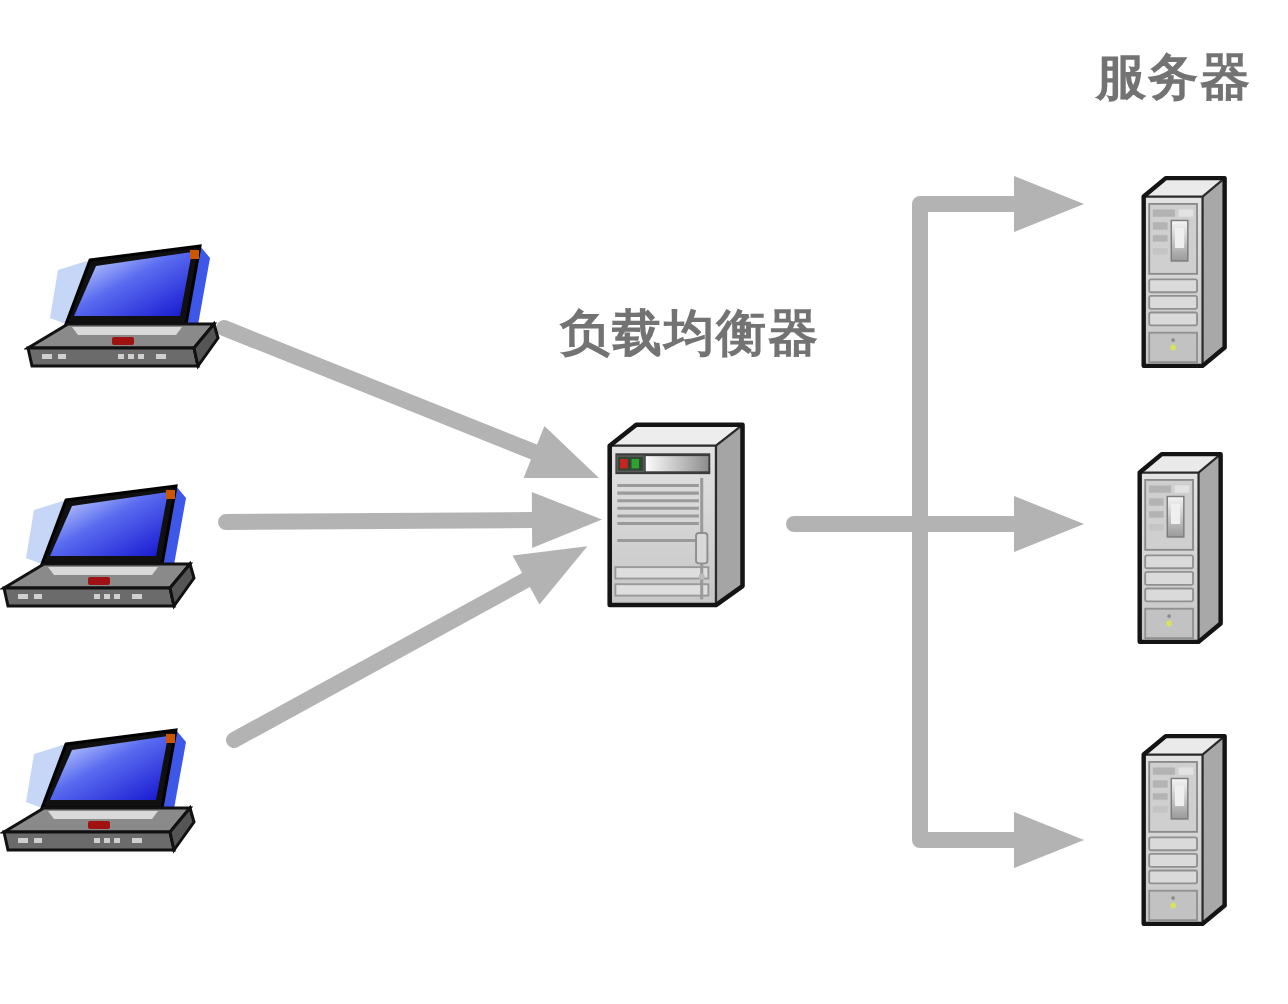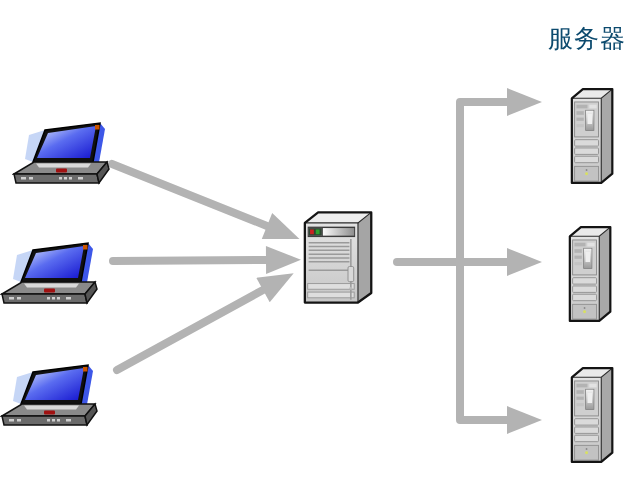--- a/index.html
+++ b/index.html
@@ -7,23 +7,24 @@
     position:relative;
     width:644px;height:502px;
     background:#ffffff;
     overflow:hidden;
     font-family:"Liberation Sans", sans-serif;
   }
   .abs{position:absolute;}
   .node-label{
     position:absolute;
     font-size:25px;
-    color:#0c4a6e;
+    color:#737373;
     letter-spacing:1px;
     white-space:nowrap;
+    font-weight:bold;
   }
   svg{display:block;}
 </style>
 </head>
 <body>
 
 <div class="canvas">
 
   <svg width="0" height="0" style="position:absolute" aria-hidden="true">
     <defs>
@@ -128,20 +129,21 @@
       <path d="M113,261 L266,260" stroke-linecap="round" marker-end="url(#ah)"></path>
       <path d="M117,370 L263,290" stroke-linecap="round" marker-end="url(#ah)"></path>
 
       <path d="M507,102 L460,102 L460,420 L507,420" stroke-linejoin="round"></path>
       <path d="M464,102 L507,102" marker-end="url(#ah)"></path>
       <path d="M397,262 L507,262" stroke-linecap="round" marker-end="url(#ah)"></path>
       <path d="M464,420 L507,420" marker-end="url(#ah)"></path>
     </g>
   </svg>
 
+  <div class="node-label" style="left:280px;top:150px">负载均衡器</div>
   <div class="node-label" style="left:548px;top:22px">服务器</div>
 
   <div class="abs" style="left:12px;top:122px">
     <svg width="105" height="70">
         <use href="#laptop"></use>
       </svg>
   </div>
   <div class="abs" style="left:0px;top:242px">
     <svg width="105" height="70">
         <use href="#laptop"></use>

